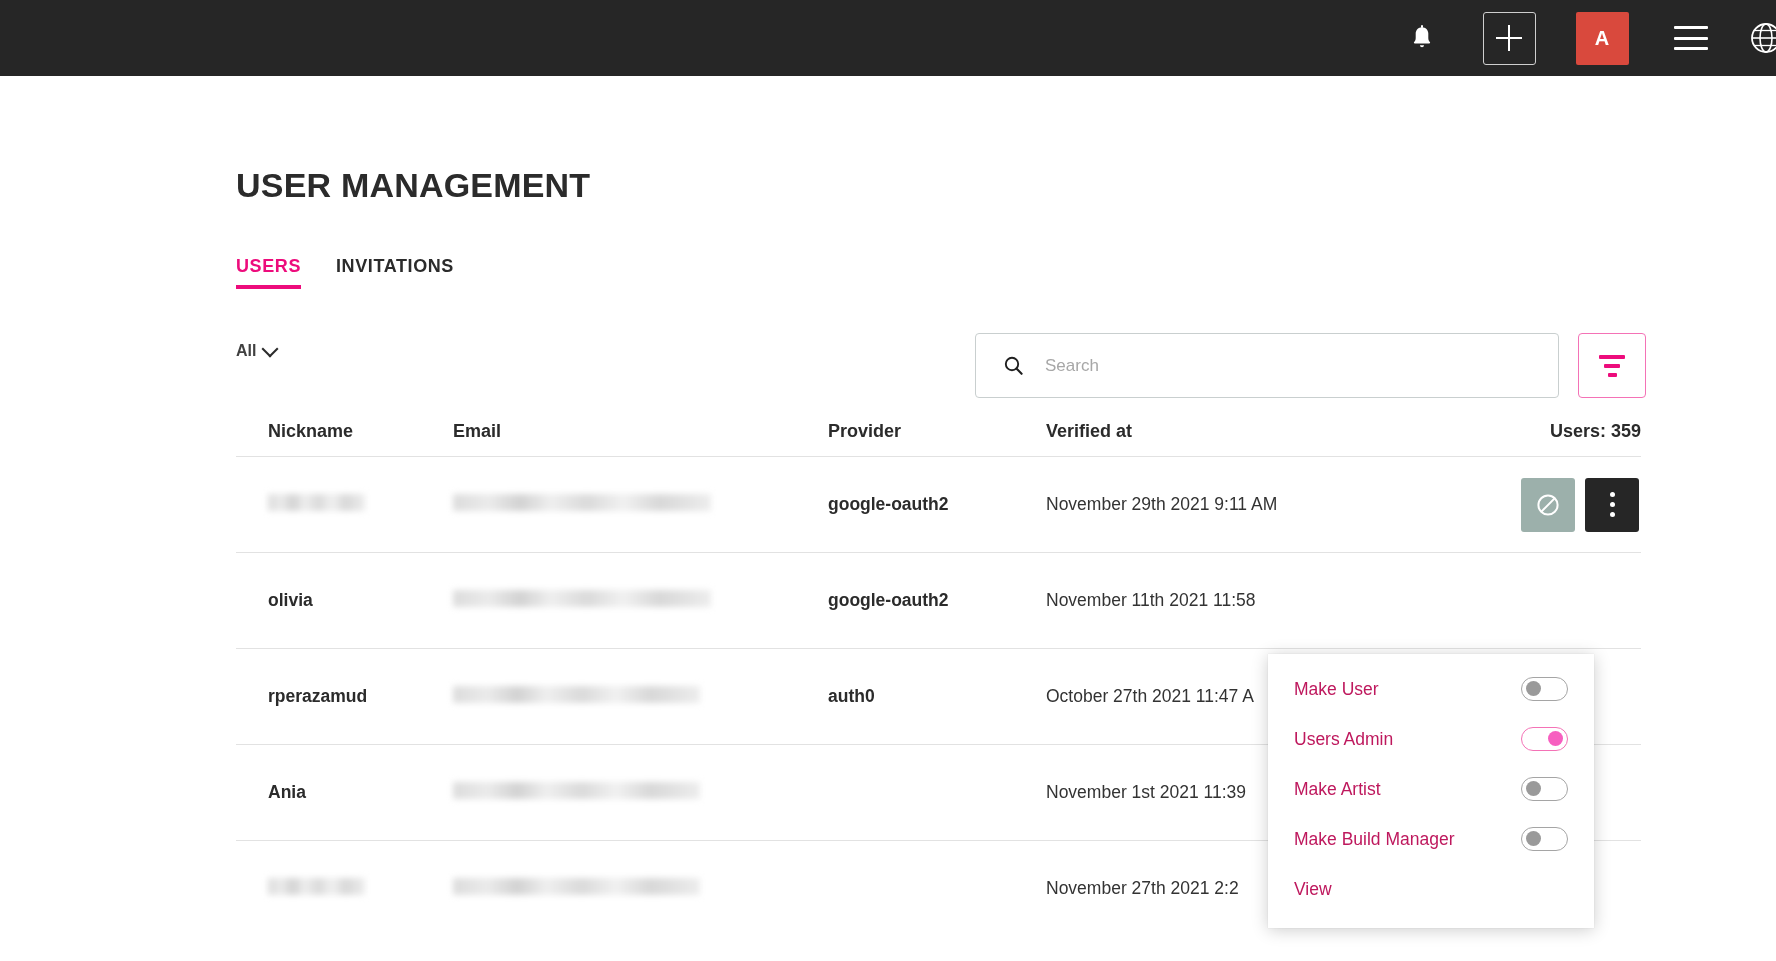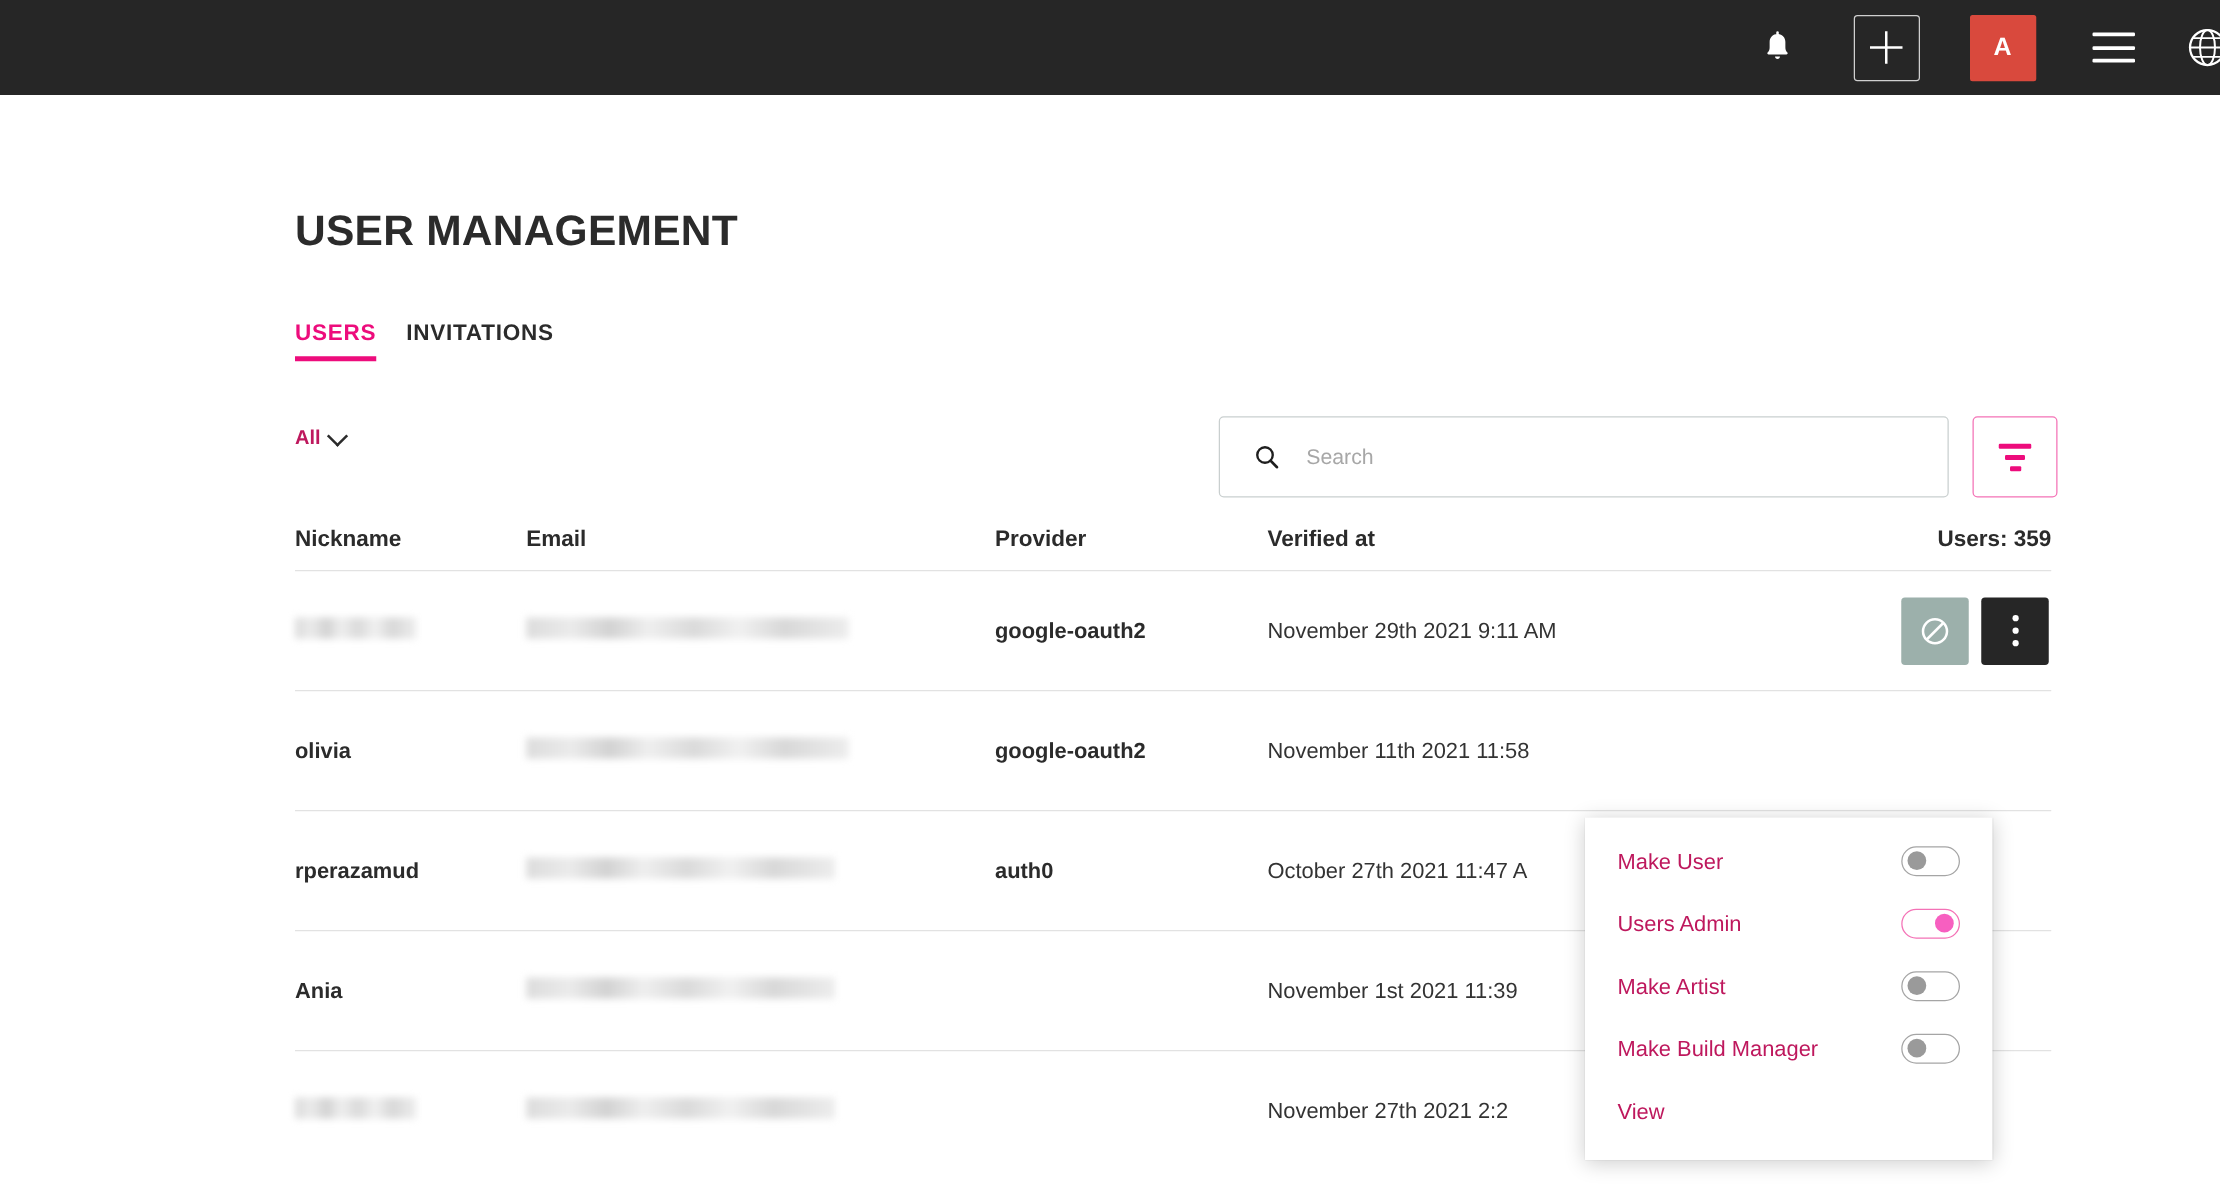--- a/index.html
+++ b/index.html
@@ -57,37 +57,37 @@
 
   
   .page { position: absolute; top: 76px; left: 0; width: 1776px; height: 914px; background:#fff; }
 
   .page-title {
     position: absolute; left: 236px; top: 90px;
     font-size: 34px; font-weight: 700; letter-spacing: 0.2px;
     color: #2b2b2b;
   }
 
-  .tabs { position: absolute; left: 236px; top: 180px; display: flex; gap: 24px; align-items: flex-start; }
+  .tabs { position: absolute; left: 236px; top: 180px; display: flex; gap: 35px; align-items: flex-start; }
   .tab {
     font-size: 18px; font-weight: 700; letter-spacing: 0.6px;
     color: #2b2b2b; padding-bottom: 12px; cursor: pointer;
     position: relative; background:none; border:none;
     font-family: "Liberation Sans", sans-serif;
   }
   .tab.active { color: #ED0C7C; }
   .tab.active::after {
     content:""; position:absolute; left:0; right:0; bottom: 0;
     height: 4px; background: #ED0C7C;
   }
 
   .filter-select {
     position: absolute; left: 236px; top: 266px;
     display: flex; align-items: center; gap: 8px;
-    font-size: 16px; font-weight: 700; color: #be185d; cursor: pointer;
+    font-size: 16px; font-weight: 700; color: #404040; cursor: pointer;
   }
   .chev { width: 12px; height: 12px; border-right: 2px solid #2b2b2b; border-bottom: 2px solid #2b2b2b;
           transform: rotate(45deg); margin-top:-5px; }
 
   
   .search-box {
     position: absolute; left: 975px; top: 257px;
     width: 584px; height: 65px;
     border: 1.4px solid #c9cfcf; border-radius: 4px;
     display: flex; align-items: center; padding-left: 28px; gap: 22px;
@@ -113,21 +113,21 @@
   .filter-glyph i:nth-child(1){ width: 26px; }
   .filter-glyph i:nth-child(2){ width: 16px; }
   .filter-glyph i:nth-child(3){ width: 9px; }
 
   
   .table { position: absolute; left: 236px; top: 330px; width: 1405px; }
   .thead {
     display: flex; align-items: center; height: 50px;
     font-size: 18px; font-weight: 700; color: #2b2b2b;
   }
-  .c-nick   { width: 185px; flex: none; }
+  .c-nick   { width: 185px; flex: none; margin-left: 32px; }
   .c-email  { width: 375px; flex: none; }
   .c-prov   { width: 218px; flex: none; }
   .c-ver    { flex: 1; }
   .c-count  { width: 130px; flex: none; text-align: right; }
 
   .trow {
     display: flex; align-items: center; height: 96px;
     border-top: 1px solid #e2e2e2; position: relative;
     font-size: 17.5px; color: #2b2b2b;
   }

